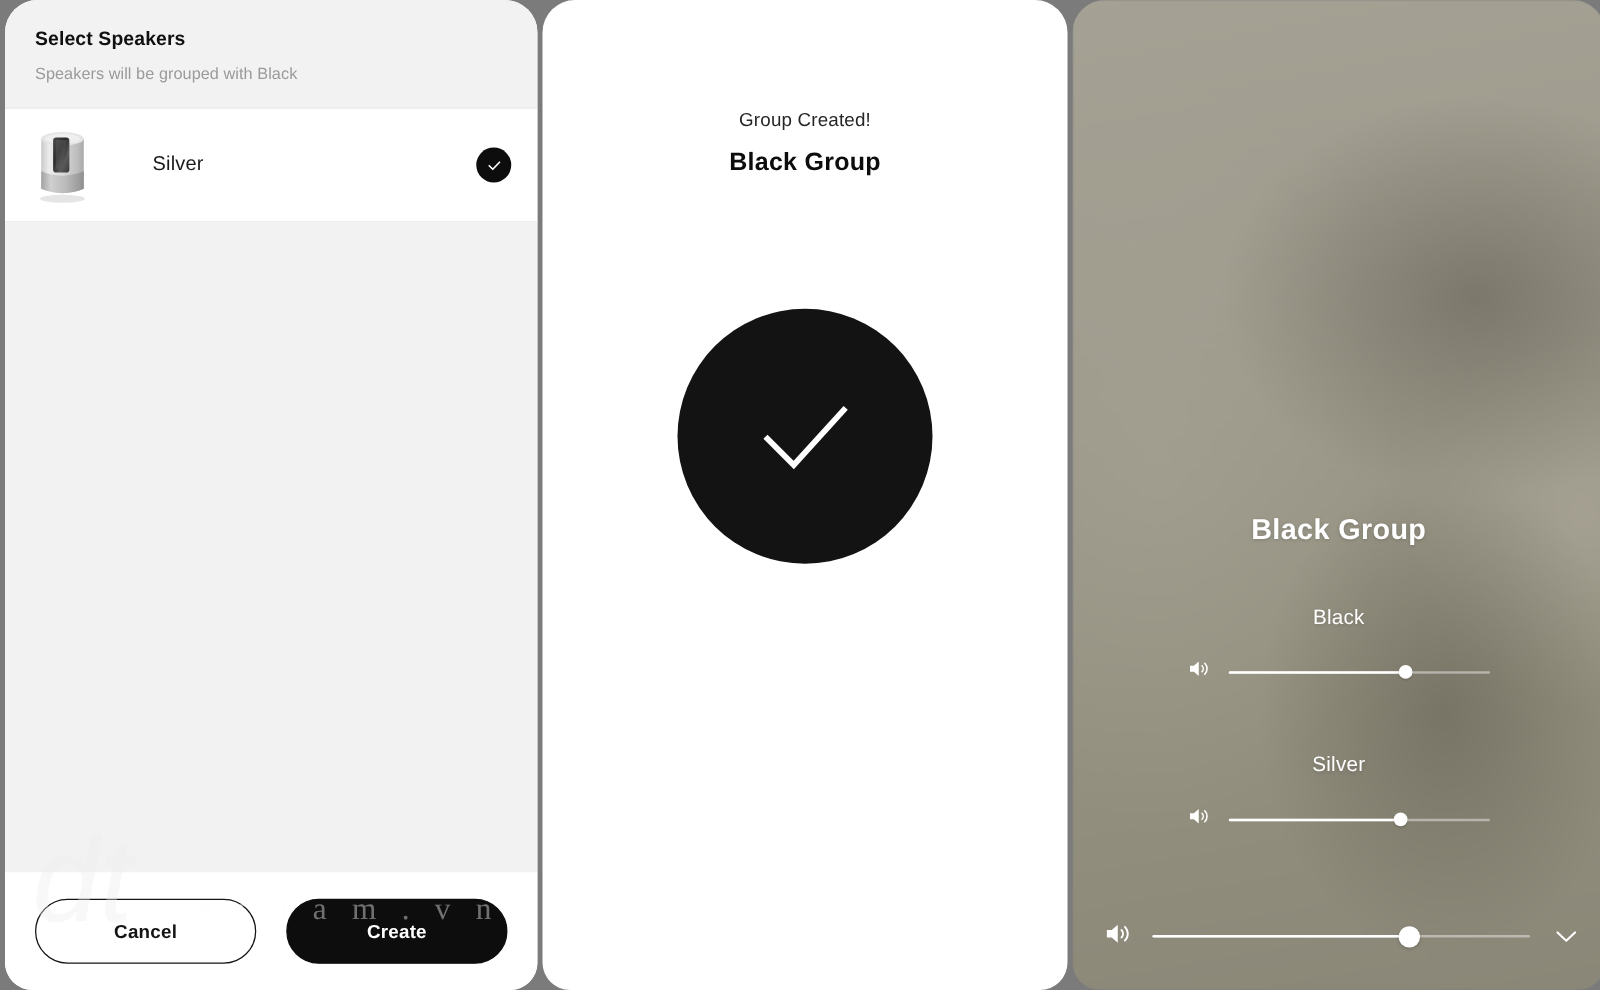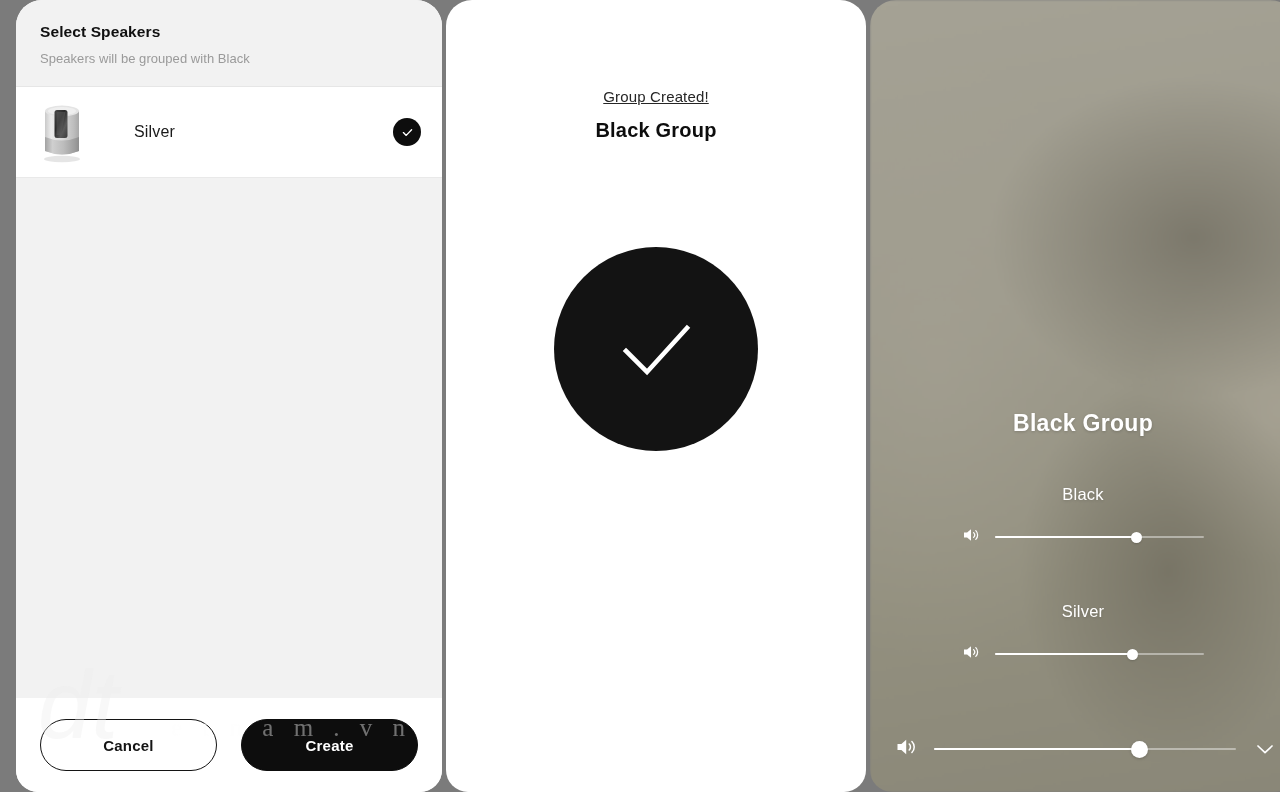--- a/index.html
+++ b/index.html
@@ -29,21 +29,21 @@
   .panel {
     position: relative;
     height: 792px;
     overflow: hidden;
     flex: none;
   }
 
   
   .panel-left {
     width: 426px;
-    margin-left: 16px;
+    margin-left: 4px;
     background: #ffffff;
     border-radius: 26px 26px 22px 22px;
     display: flex;
     flex-direction: column;
   }
 
   .sheet-header {
     background: #f2f2f2;
     padding: 22px 24px 18px 24px;
     border-bottom: 1px solid #e6e6e6;
@@ -185,21 +185,20 @@
     border-radius: 26px 26px 22px 22px;
     display: flex;
     flex-direction: column;
     align-items: center;
   }
   .mid-sub {
     margin-top: 88px;
     font-size: 15px;
     color: #262626;
     letter-spacing: 0.15px;
-    text-decoration: underline;
   }
   .mid-title {
     margin-top: 14px;
     font-size: 20px;
     font-weight: bold;
     color: #0d0d0d;
     letter-spacing: 0.2px;
   }
   .success-circle {
     margin-top: 105px;

